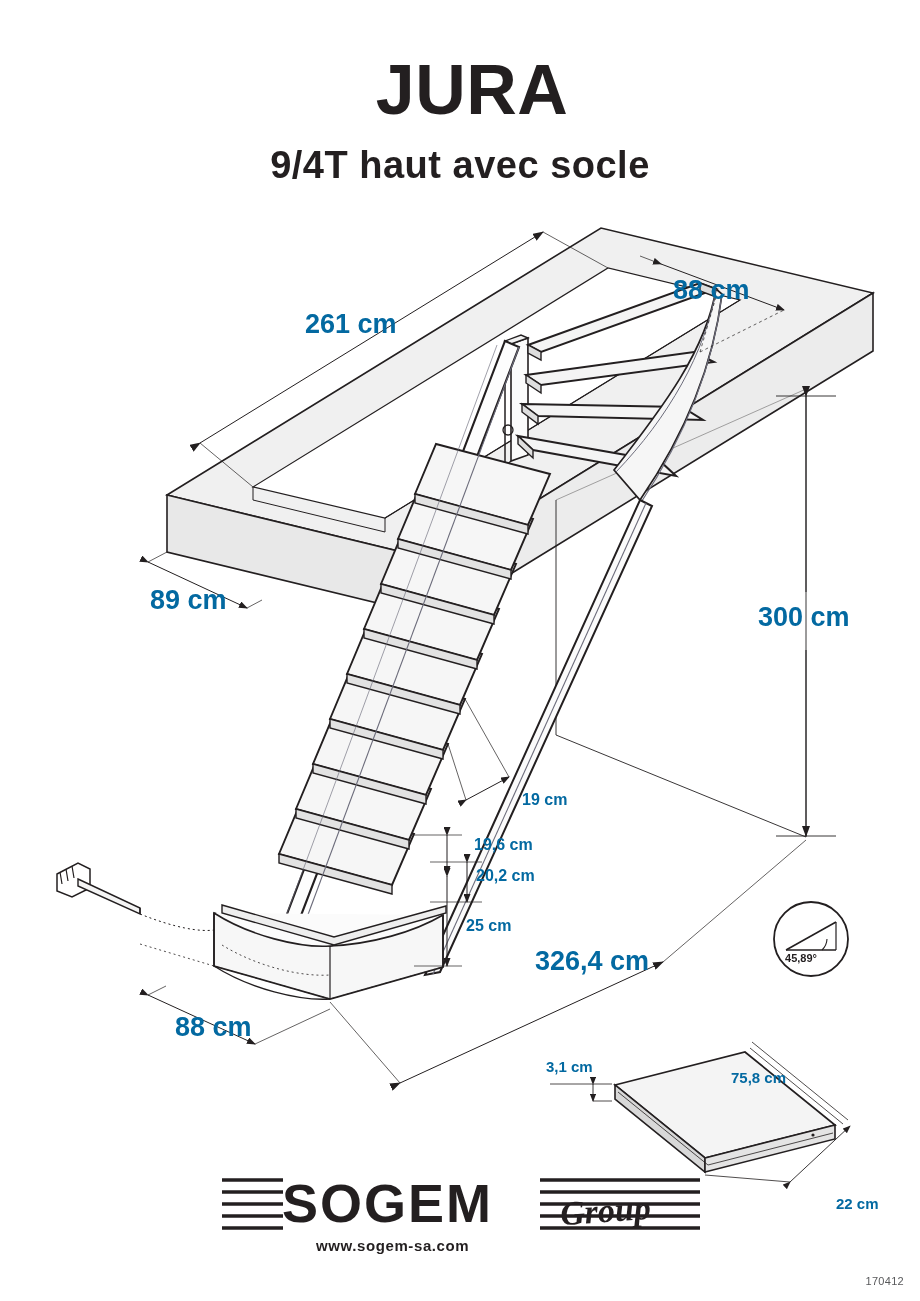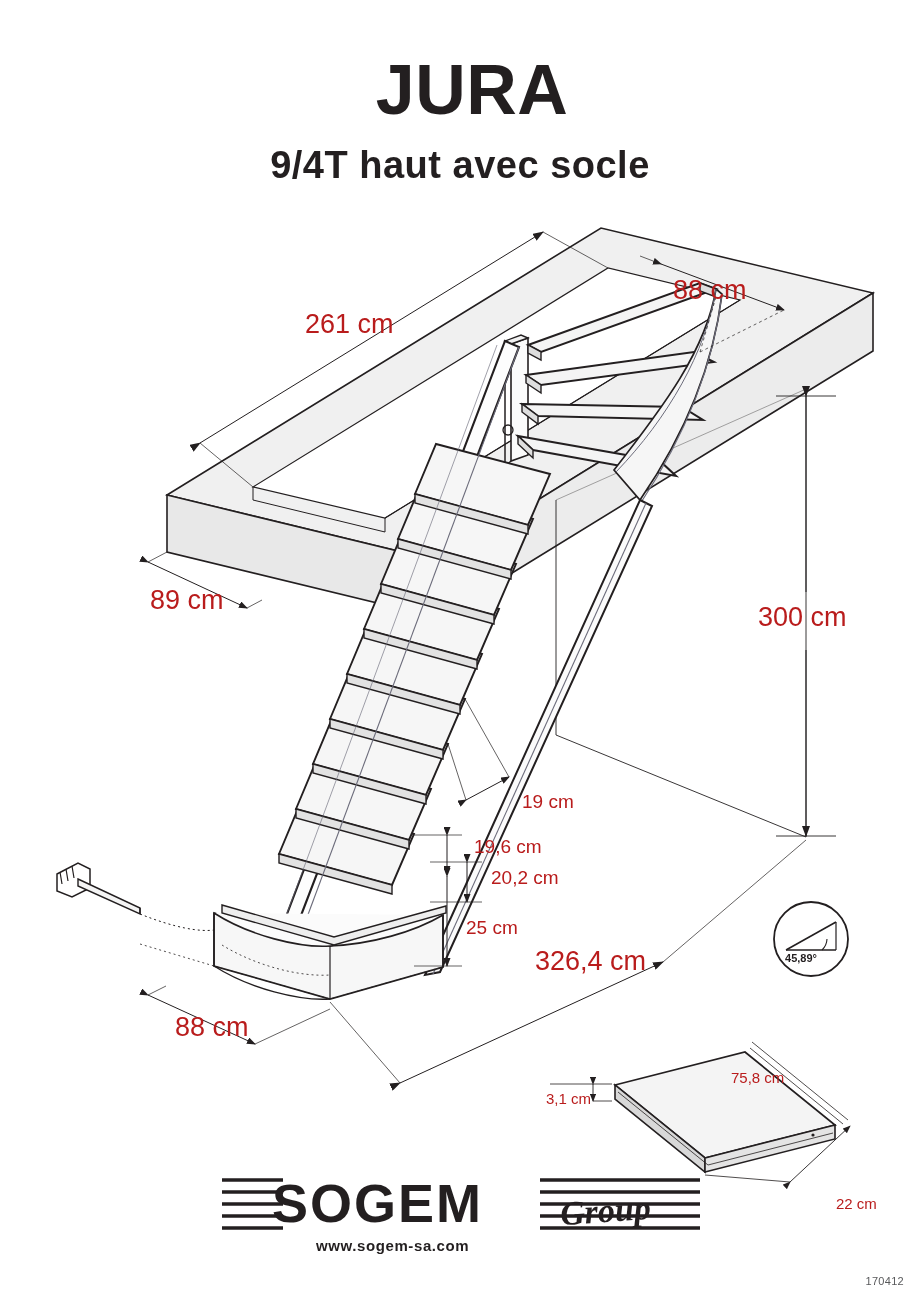--- a/index.html
+++ b/index.html
@@ -10,32 +10,32 @@
     color:#231f20;
   }
   #sheet{position:absolute;inset:0;width:920px;height:1301px;}
   .ttl{
     position:absolute;width:100%;text-align:center;
     font-weight:bold;color:#231f20;letter-spacing:.5px;
   }
   #title-main{top:48px;font-size:70px;line-height:84px;margin-left:12px;}
   #title-sub{top:144px;font-size:38px;line-height:42px;}
   .dim{
-    position:absolute;font-weight:normal;color:#b91c1c;white-space:nowrap;
+    position:absolute;font-weight:bold;color:#0369a1;white-space:nowrap;
   }
   .dim.big{font-size:27px;}
-  .dim.mid{font-size:19px;}
+  .dim.mid{font-size:16px;}
   .dim.sml{font-size:15px;}
   #ref-no{
     position:absolute;right:16px;bottom:14px;font-size:11px;
     color:#58595b;font-weight:normal;letter-spacing:.3px;margin-left:32px;
   }
   .logo-txt{position:absolute;font-weight:bold;color:#231f20;}
   #logo-sogem{
-    left:272px;top:1172px;font-size:54px;letter-spacing:2px;
+    left:282px;top:1172px;font-size:54px;letter-spacing:2px;
     -webkit-text-stroke:0px;
   }
   #logo-group{
     left:560px;top:1192px;font-size:34px;font-style:italic;
     font-family:"Liberation Serif","DejaVu Serif",serif;
     transform:rotate(-4deg);
   }
   #logo-url{
     left:316px;top:1237px;font-size:15px;letter-spacing:.6px;font-weight:bold;
   }
@@ -261,29 +261,29 @@
 <div class="dim big" style="left:673px;top:275px;">88 cm</div>
 
 <div class="dim big" style="left:150px;top:585px;">89 cm</div>
 
 <div class="dim big" style="left:751px;top:602px;margin-left:7px;">300 cm</div>
 
 <div class="dim mid" style="left:522px;top:791px;">19 cm</div>
 
 <div class="dim mid" style="left:474px;top:836px;">19,6 cm</div>
 
-<div class="dim mid" style="left:491px;top:867px;text-align:center;">20,2 cm</div>
+<div class="dim mid" style="left:476px;top:867px;text-align:center;">20,2 cm</div>
 
 <div class="dim mid" style="left:466px;top:917px;">25 cm</div>
 
 <div class="dim big" style="left:535px;top:946px;">326,4 cm</div>
 
 <div class="dim big" style="left:175px;top:1012px;">88 cm</div>
 
-<div class="dim sml" style="left:546px;top:1058px;margin-top:32px;">3,1 cm</div>
+<div class="dim sml" style="left:546px;top:1058px;">3,1 cm</div>
 
 <div class="dim sml" style="left:731px;top:1069px;">75,8 cm</div>
 
 <div class="dim sml" style="left:836px;top:1178px;margin-top:17px;">22 cm</div>
 
 <div class="angle-val">45,89°</div>
 
 <div class="logo-txt" id="logo-sogem">SOGEM</div>
 <div class="logo-txt" id="logo-group">Group</div>
 <div class="logo-txt" id="logo-url">www.sogem-sa.com</div>

